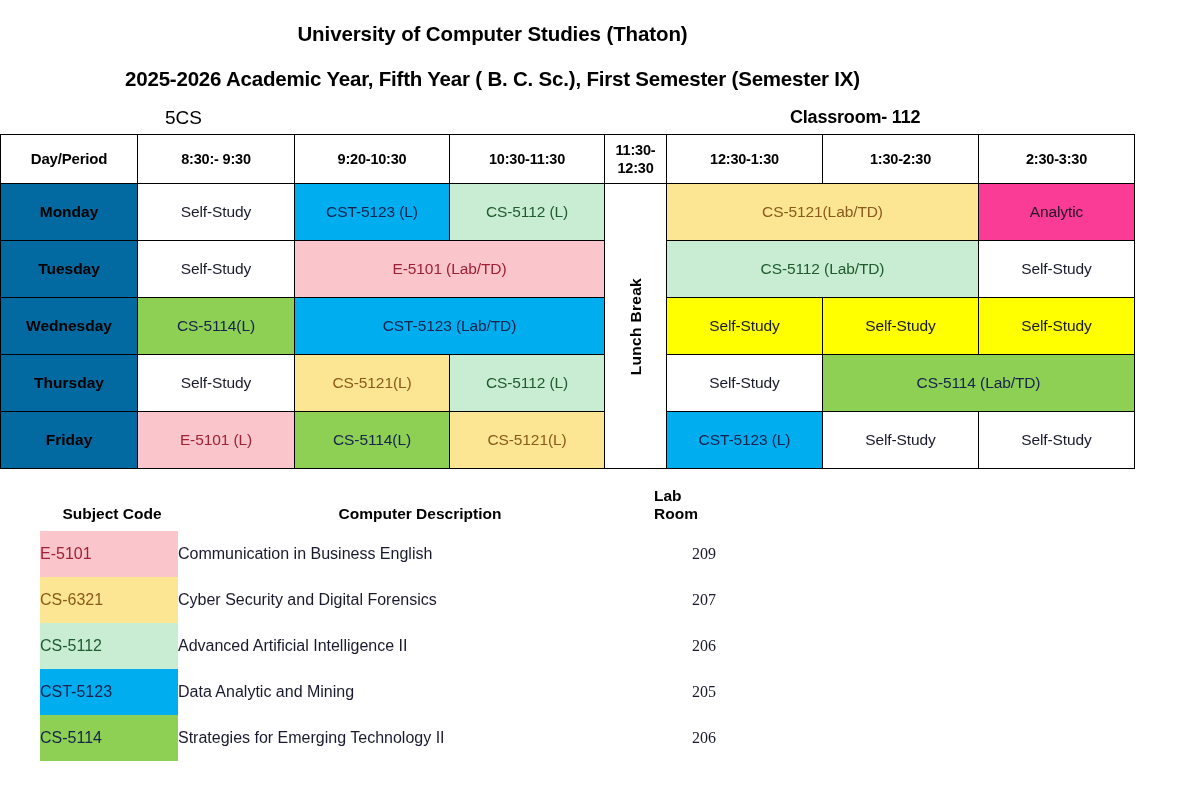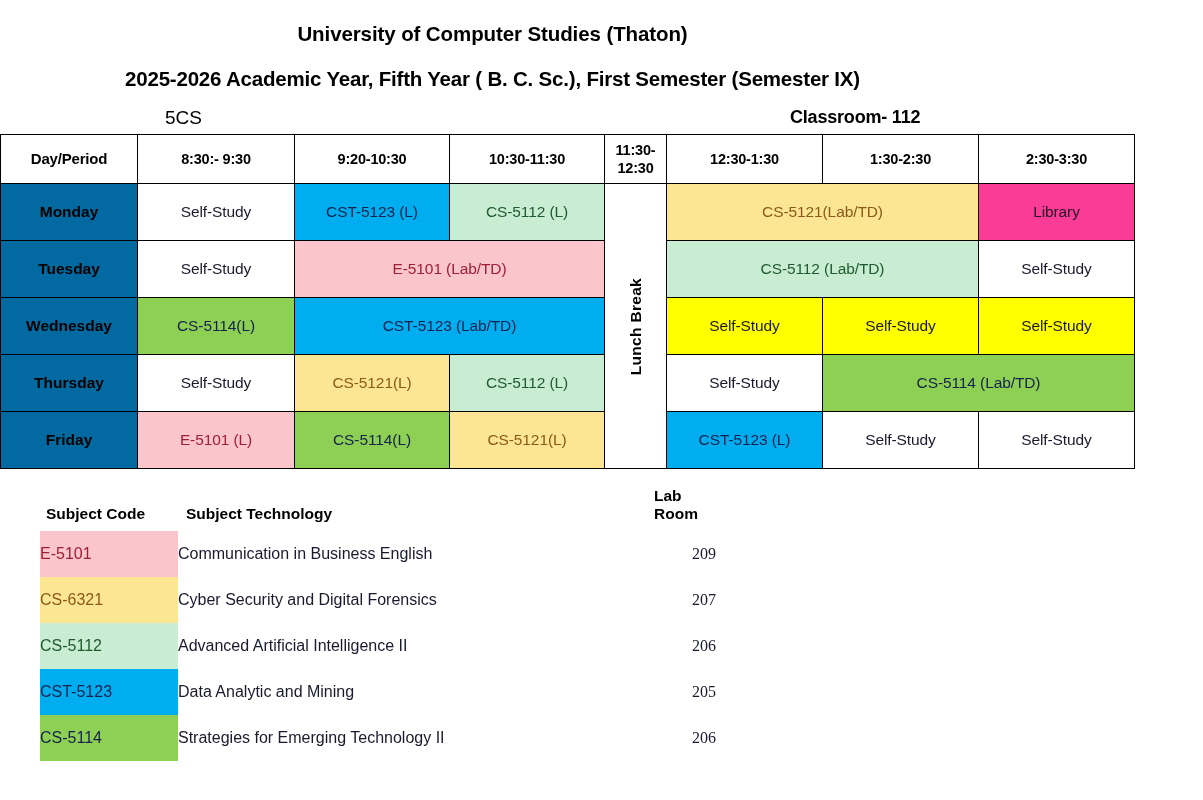--- a/index.html
+++ b/index.html
@@ -134,21 +134,21 @@
   .bg-magenta{ background: #fa3c96; color: #231426; }
 
   
   table.legend {
     margin: 18px 0 0 40px;
     border-collapse: collapse;
     table-layout: fixed;
     width: 700px;
   }
   table.legend th {
-    text-align: left;
+    text-align: center;
     font-size: 15.5px;
     font-weight: bold;
     padding: 0 0 8px 0;
     vertical-align: bottom;
     line-height: 1.15;
   }
   table.legend th.h-code   { width: 132px; padding-left: 6px; }
   table.legend th.h-desc   { width: 468px; padding-left: 8px; }
   table.legend th.h-room   { width: 100px; text-align: left; padding-left: 0px; }
   table.legend td {
@@ -216,21 +216,21 @@
     <tbody id="tt-body">
         <tr>
           <td class="daycell">Monday</td>
           <td class="cell bg-white" colspan="1">Self-Study</td>
           <td class="cell bg-blue" colspan="1">CST-5123 (L)</td>
           <td class="cell bg-lgreen" colspan="1">CS-5112 (L)</td>
           <td class="lunch" rowspan="5">
             <span class="rot">Lunch Break</span>
           </td>
           <td class="cell bg-tan" colspan="2">CS-5121(Lab/TD)</td>
-          <td class="cell bg-magenta" colspan="1">Library</td>
+          <td class="cell bg-magenta" colspan="1">Analytic</td>
         </tr>
         <tr>
           <td class="daycell">Tuesday</td>
           <td class="cell bg-white" colspan="1">Self-Study</td>
           <td class="cell bg-pink" colspan="2">E-5101 (Lab/TD)</td>
           <td class="cell bg-lgreen" colspan="2">CS-5112 (Lab/TD)</td>
           <td class="cell bg-white" colspan="1">Self-Study</td>
         </tr>
         <tr>
           <td class="daycell">Wednesday</td>
@@ -257,21 +257,21 @@
           <td class="cell bg-white" colspan="1">Self-Study</td>
           <td class="cell bg-white" colspan="1">Self-Study</td>
         </tr>
       </tbody>
   </table>
 
   <table class="legend">
     <thead>
       <tr>
         <th class="h-code">Subject Code</th>
-        <th class="h-desc">Subject Technology</th>
+        <th class="h-desc">Computer Description</th>
         <th class="h-room">Lab<br>Room</th>
       </tr>
     </thead>
     <tbody id="lg-body">
         <tr>
           <td class="lg-code bg-pink">E-5101</td>
           <td class="lg-desc">Communication in Business English</td>
           <td class="lg-room">209</td>
         </tr>
         <tr>

